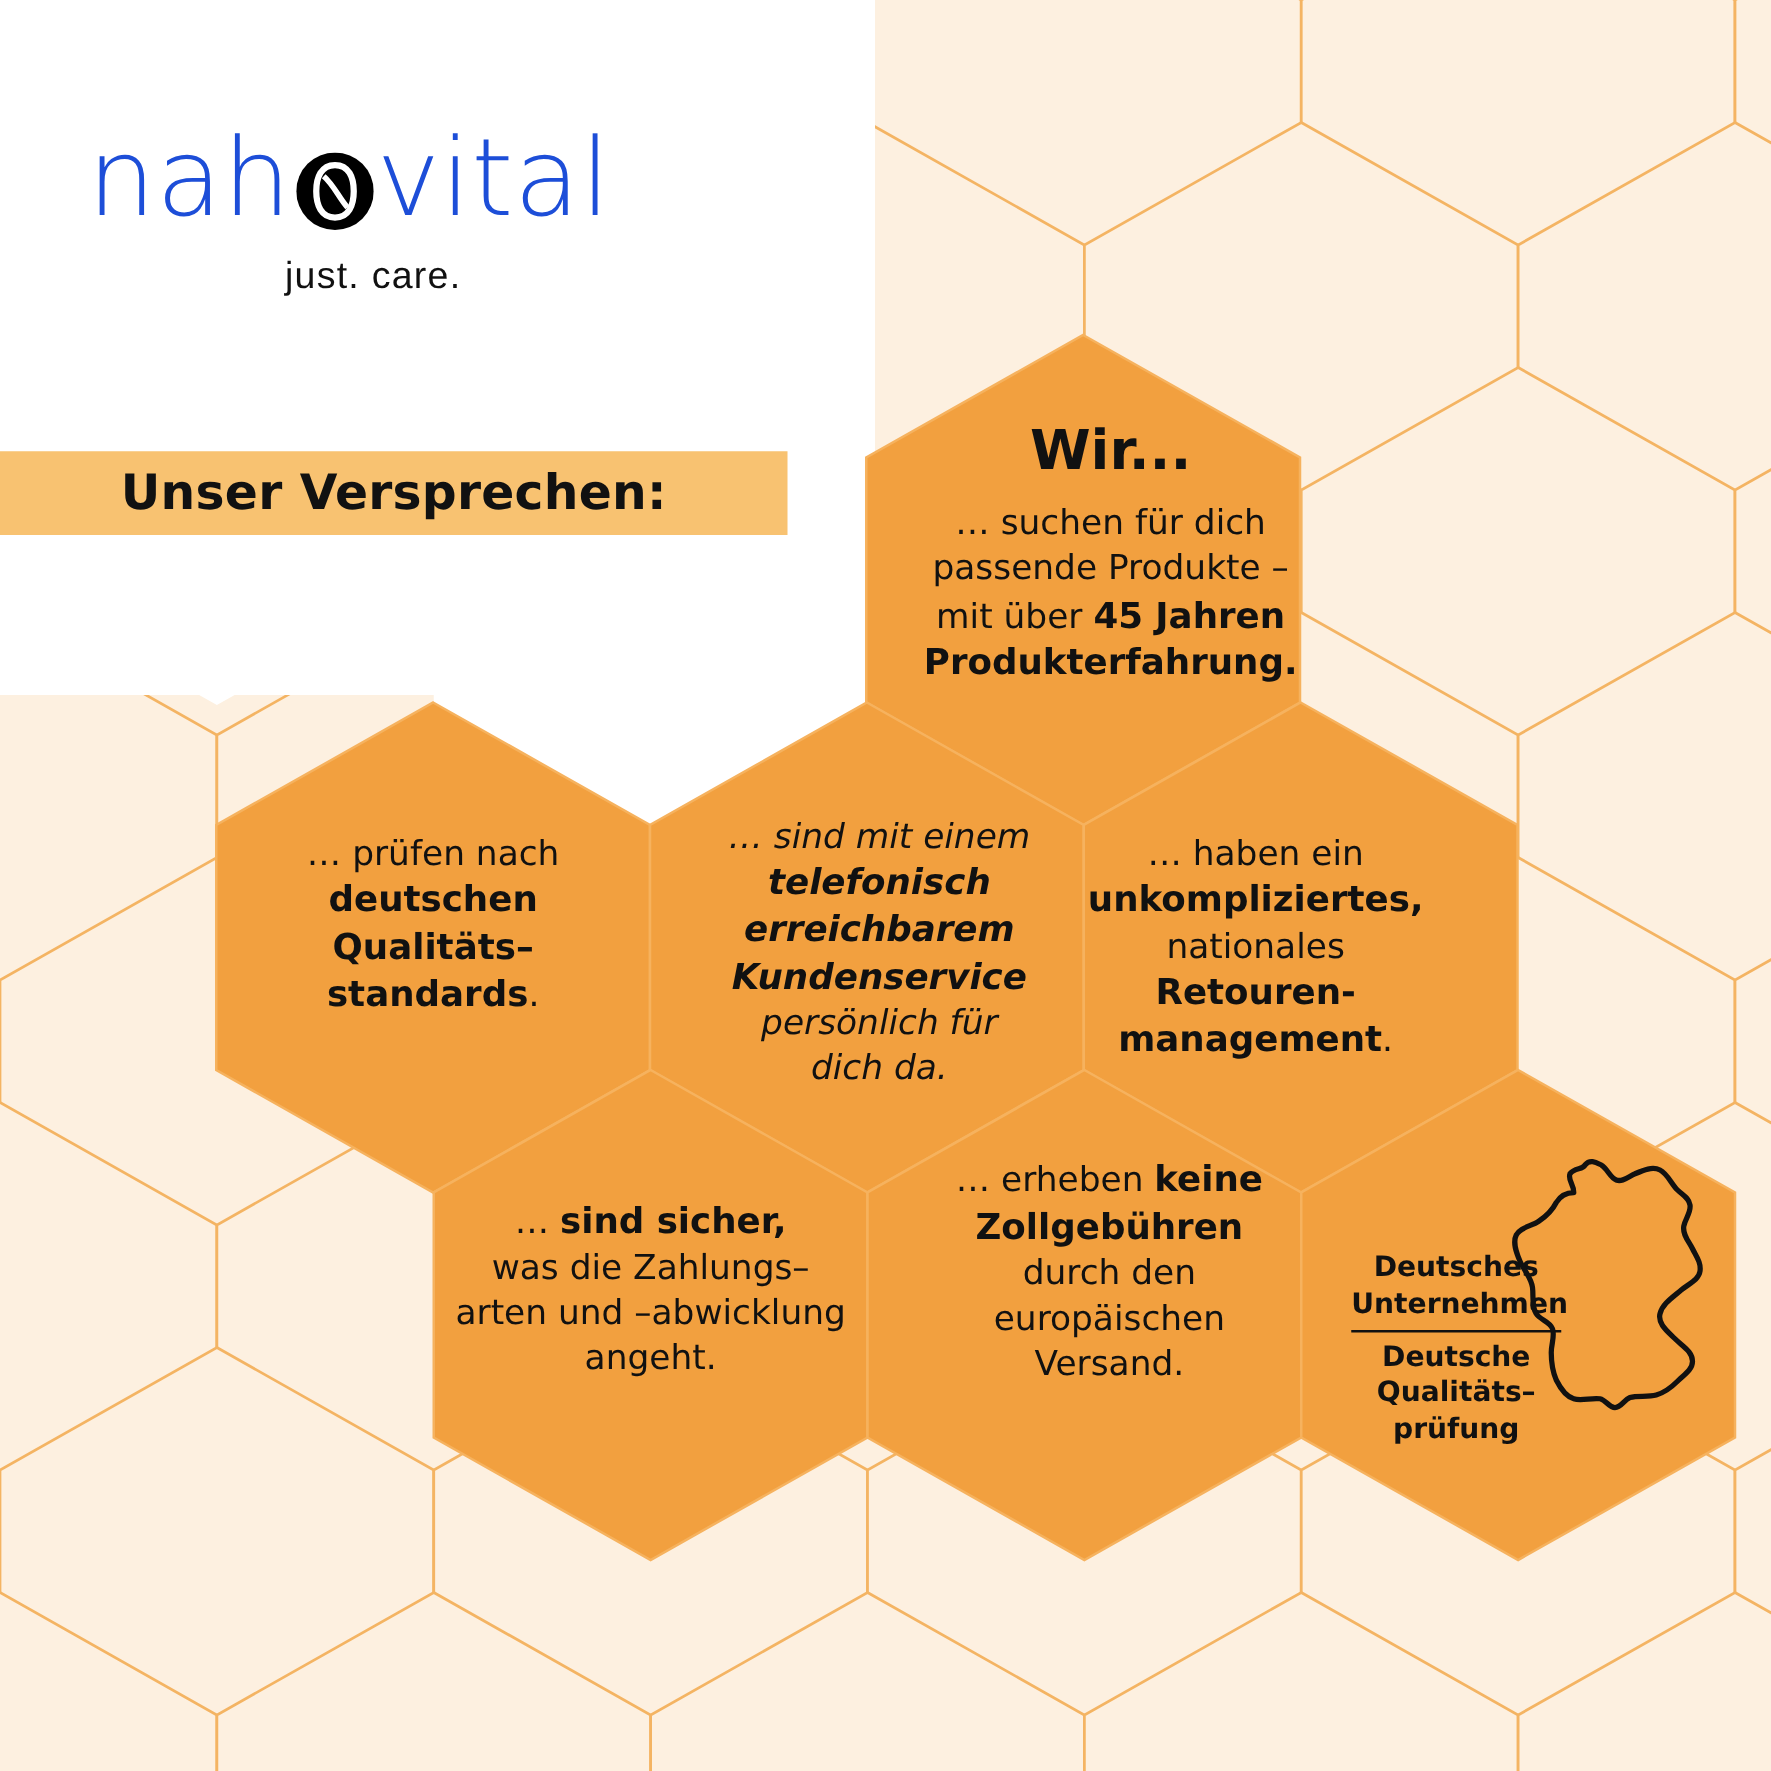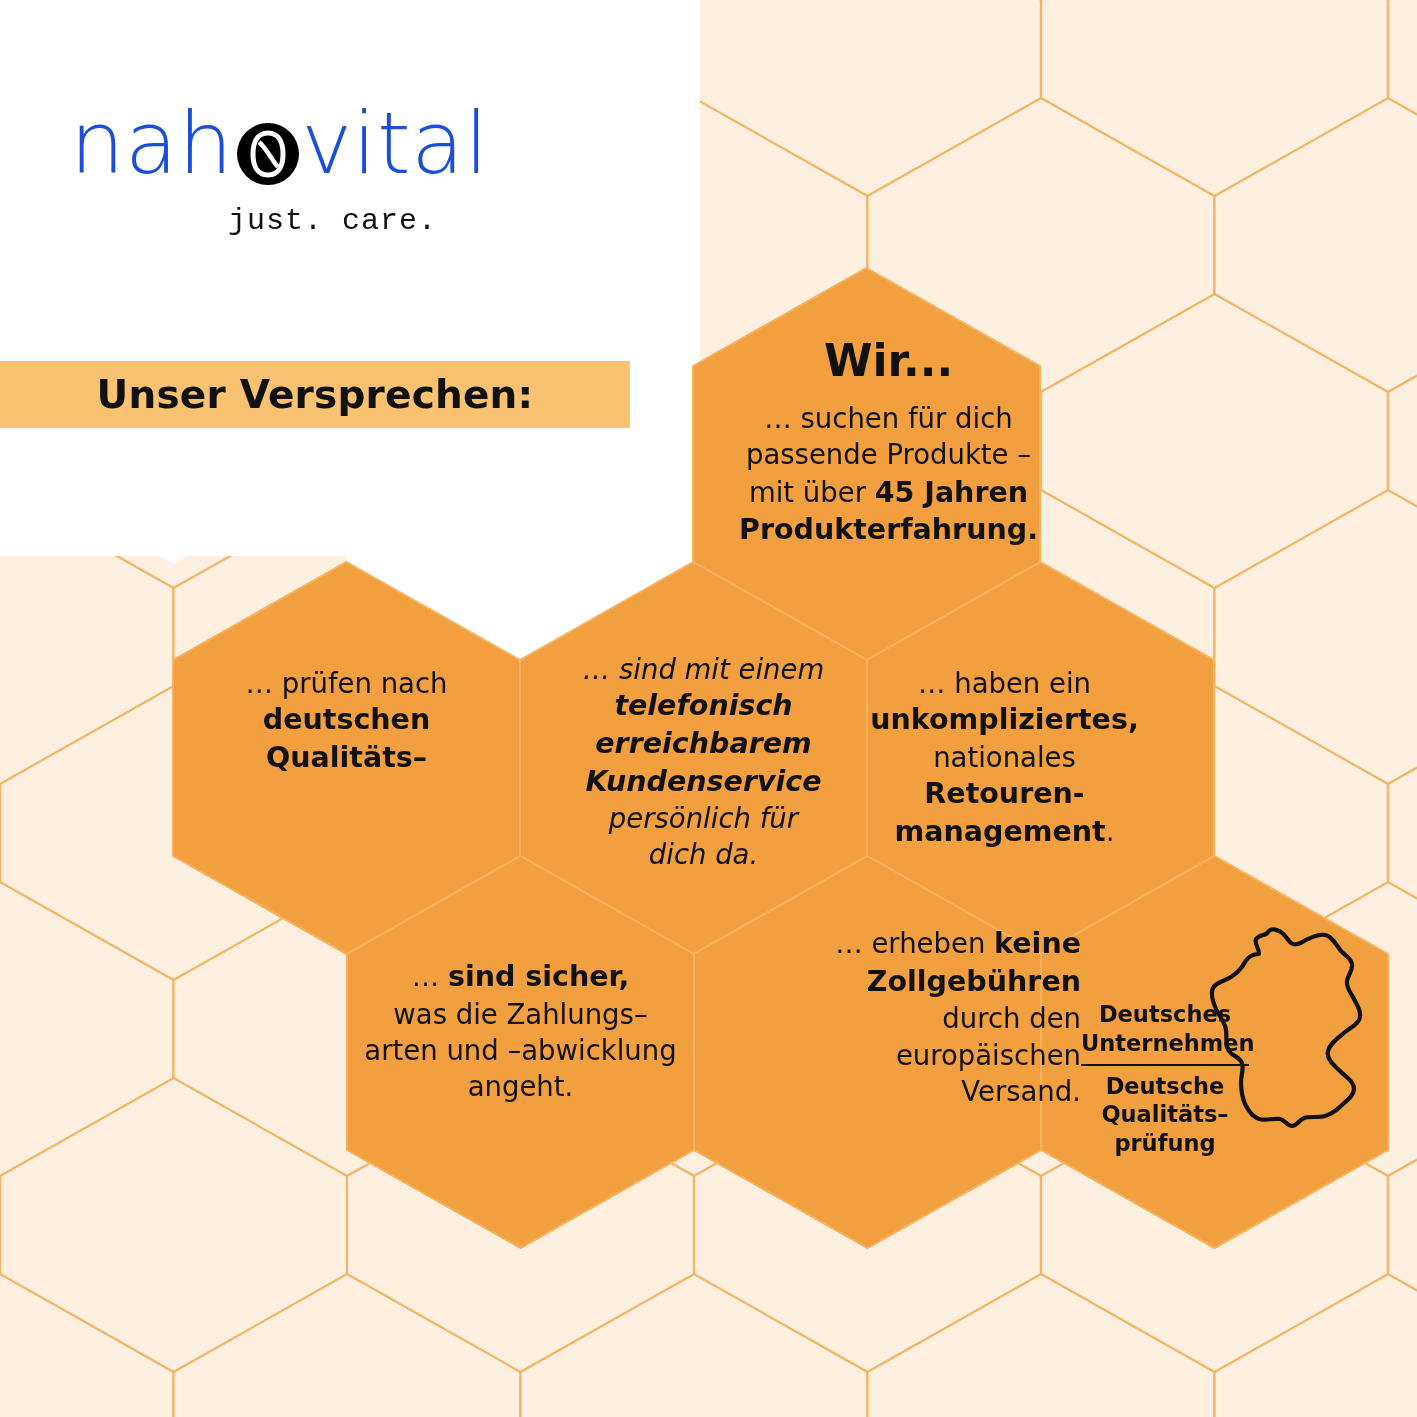--- a/index.html
+++ b/index.html
@@ -49,21 +49,21 @@
     display: inline-block;
     width: 62px;
     height: 62px;
     margin: 0 2px 0 4px;
     position: relative;
     flex: none;
   }
   .logo-tagline {
     margin-top: 18px;
     margin-left: 158px;
-    font-family: Liberation Mono, monospace;
+    font-family: Liberation Sans, sans-serif;
     font-size: 30px;
     font-weight: 300;
     letter-spacing: 1px;
     color: #111111;
   }
 
   
   .promise-banner {
     position: absolute;
     left: 0;
@@ -239,20 +239,21 @@
         <div style="margin-top:1px;">mit über <span class="hl">45 Jahren</span></div>
         <div><span class="hl">Produkterfahrung.</span></div>
       </div>
     </div>
 
     <div class="hex-text" style="left:173px; top:665px; width:347px;">
       <div class="hex-body">
         <div>… prüfen nach</div>
         <div><span class="hl">deutschen</span></div>
         <div><span class="hl">Qualitäts–</span></div>
+        <div><span class="hl">standards</span>.</div>
       </div>
     </div>
 
     <div class="hex-text" style="left:520px; top:651px; width:367px;font-style:italic;">
       <div class="hex-body">
         <div>… sind mit einem</div>
         <div><span class="hl">telefonisch</span></div>
         <div><span class="hl">erreichbarem</span></div>
         <div><span class="hl">Kundenservice</span></div>
         <div>persönlich für</div>
@@ -271,21 +272,21 @@
 
     <div class="hex-text" style="left:337px; top:958px; width:367px;">
       <div class="hex-body">
         <div>… <span class="hl">sind sicher,</span></div>
         <div>was die Zahlungs–</div>
         <div>arten und –abwicklung</div>
         <div>angeht.</div>
       </div>
     </div>
 
-    <div class="hex-text" style="left:694px; top:925px; width:387px;text-align:right;">
+    <div class="hex-text" style="left:694px; top:925px; width:387px;">
       <div class="hex-body">
         <div>… erheben <span class="hl">keine</span></div>
         <div><span class="hl">Zollgebühren</span></div>
         <div>durch den</div>
         <div>europäischen</div>
         <div>Versand.</div>
       </div>
     </div>
 
     <div class="quality-badge" style="left:1068px; top:1000px; width:168px;margin-left:13px;">

